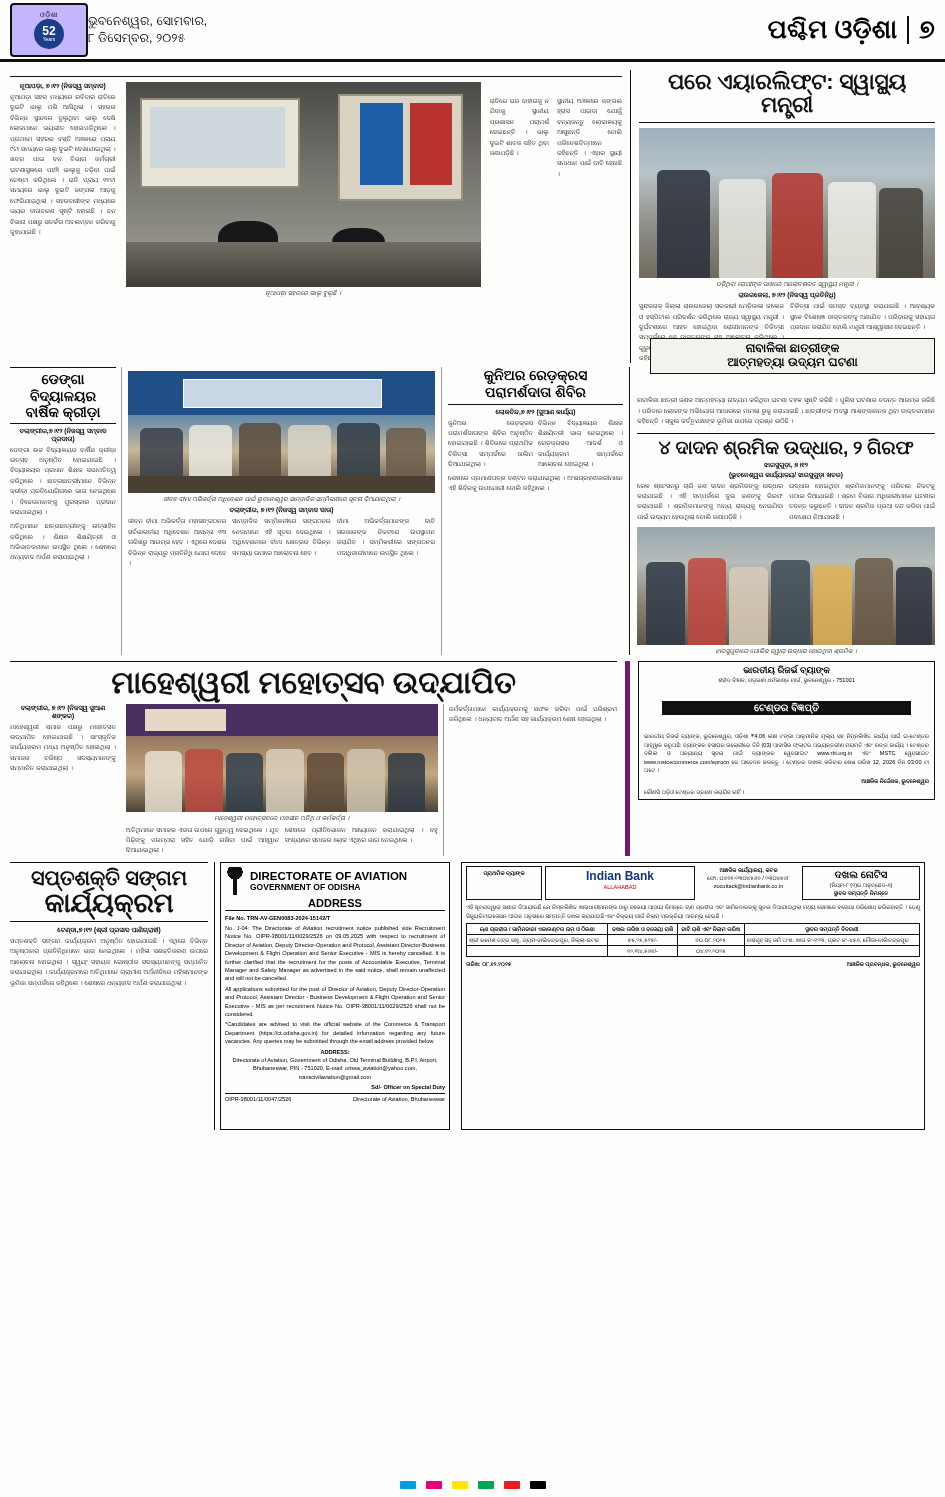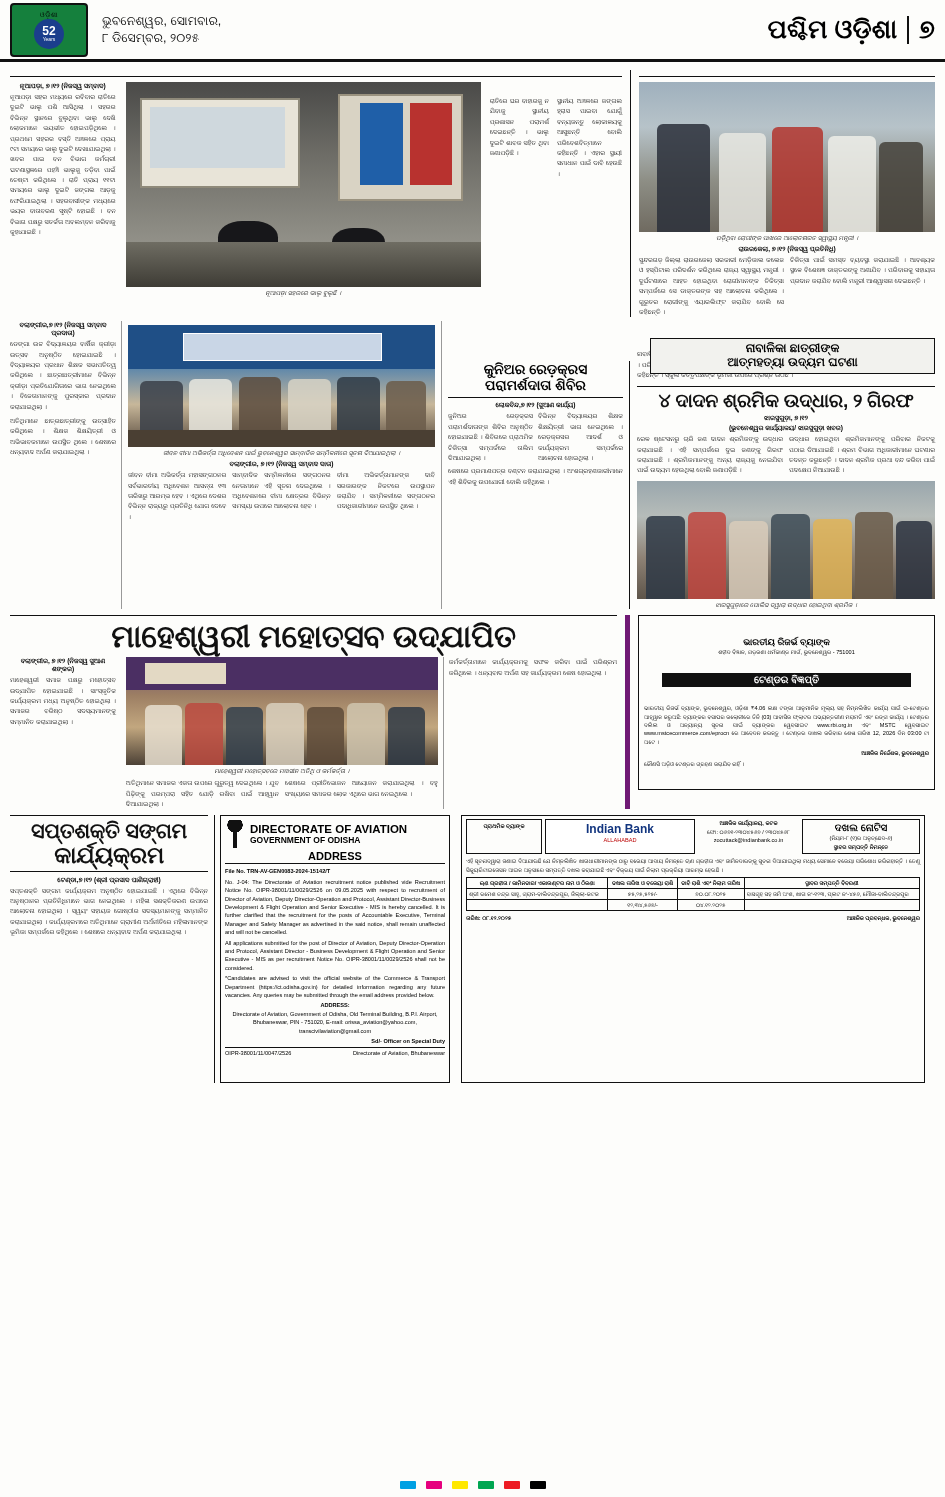--- a/index.html
+++ b/index.html
@@ -5,21 +5,21 @@
   html,body{margin:0;padding:0;background:#cfcfcf;}
   body{font-family:"Liberation Sans",sans-serif;}
   .page{
     width:945px;height:1497px;background:#fdfdfb;position:relative;overflow:hidden;
     box-sizing:border-box;padding:0;
   }
   
   .masthead{height:62px;border-bottom:3px solid #111;display:flex;align-items:center;padding:0 10px;box-sizing:border-box;}
   .logo-badge{
     width:74px;height:50px;border:2px solid #111;border-radius:4px;display:flex;flex-direction:column;
-    align-items:center;justify-content:center;background:#15803d;margin-right:14px;position:relative;
+    align-items:center;justify-content:center;background:#c4b5fd;margin-right:0;position:relative;
   }
   .logo-badge .top-od{font-size:7px;letter-spacing:.5px;}
   .logo-circle{
     width:30px;height:30px;border-radius:50%;background:#1b3e8c;color:#fff;display:flex;flex-direction:column;
     align-items:center;justify-content:center;font-size:12px;font-weight:bold;line-height:1;
   }
   .logo-circle small{font-size:5px;font-weight:normal;}
   .m-date{font-size:12.5px;line-height:1.35;color:#111;}
   .m-right{margin-left:auto;display:flex;align-items:center;gap:10px;font-weight:bold;font-size:26px;}
   .m-right .pgno{font-size:26px;}
@@ -104,20 +104,21 @@
         <div class="col" style="width:68px;padding:0 4px;">
           <div class="body-txt" style="margin-top:14px;">ରାତିରେ ଘର ବାହାରକୁ ନ ଯିବାକୁ ସ୍ଥାନୀୟ ପ୍ରଶାସନ ପରାମର୍ଶ ଦେଇଛନ୍ତି । ଭାଲୁ ଦୁଇଟି ଶାବକ ସହିତ ଥିବା ଜଣାପଡ଼ିଛି ।</div>
         </div>
         <div class="col" style="width:70px;padding-left:4px;">
           <div class="body-txt" style="margin-top:14px;">ସ୍ଥାନୀୟ ଅଞ୍ଚଳରେ ଜଙ୍ଗଲ ହ୍ରାସ ପାଇବା ଯୋଗୁଁ ବନ୍ୟଜନ୍ତୁ ଲୋକାଳୟକୁ ଆସୁଛନ୍ତି ବୋଲି ପରିବେଶବିତ୍‌ମାନେ କହିଛନ୍ତି । ଏହାର ସ୍ଥାୟୀ ସମାଧାନ ପାଇଁ ଦାବି ହେଉଛି ।</div>
         </div>
       </div>
     </div>
 
     <div style="width:305px;box-sizing:border-box;border-left:1px solid #111;padding-left:8px;">
+      <div class="headline hl-sub" style="text-align:center;">ପରେ ଏୟାରଲିଫ୍ଟ: ସ୍ୱାସ୍ଥ୍ୟ ମନ୍ତ୍ରୀ</div>
       <div style="border-bottom:1px solid #111;margin:6px 0 5px;"></div>
       <div class="photo ph-street" style="height:150px;">
         <div class="fig" style="left:6%;width:18%;height:72%;background:#2a2f3a;"></div>
         <div class="fig" style="left:27%;width:16%;height:66%;background:#e7e7e2;"></div>
         <div class="fig" style="left:45%;width:17%;height:70%;background:#b3352e;"></div>
         <div class="fig" style="left:64%;width:16%;height:64%;background:#efefe9;"></div>
         <div class="fig" style="left:81%;width:15%;height:60%;background:#44413a;"></div>
       </div>
       <div class="caption">ପଡ଼ିଥିବା ରୋଗୀଙ୍କ ପାଖରେ ଆଲୋଚନାରତ ସ୍ୱାସ୍ଥ୍ୟ ମନ୍ତ୍ରୀ ।</div>
       <div class="dateline" style="margin-top:3px;">ରାଉରକେଲା, ୭।୧୨ (ନିଜସ୍ୱ ପ୍ରତିନିଧି)</div>
@@ -131,20 +132,24 @@
   <div style="position:absolute;left:650px;top:338px;width:285px;">
     <div class="boxed" style="padding:3px 4px;background:#f2f2ee;">
       <div class="sec-title" style="font-size:12px;">ନାବାଳିକା ଛାତ୍ରୀଙ୍କ</div>
       <div class="sec-title" style="font-size:12px;">ଆତ୍ମହତ୍ୟା ଉଦ୍ୟମ ଘଟଣା</div>
     </div>
   </div>
 
   <div style="display:flex;padding:4px 10px 0 10px;box-sizing:border-box;">
 
     <div style="width:112px;box-sizing:border-box;padding-right:5px;border-right:1px solid #999;">
+      <div style="border-top:1px solid #111;border-bottom:1px solid #111;padding:3px 0;margin-bottom:3px;">
+        <div class="sec-title">ଡେଙ୍ଗା ବିଦ୍ୟାଳୟର</div>
+        <div class="sec-title">ବାର୍ଷିକ କ୍ରୀଡ଼ା</div>
+      </div>
       <div class="dateline">ବଲାଙ୍ଗୀର,୭।୧୨ (ନିଜସ୍ୱ ସମ୍ବାଦ ପ୍ରଦାତା)</div>
       <div class="body-txt">ଡେଙ୍ଗା ଉଚ୍ଚ ବିଦ୍ୟାଳୟର ବାର୍ଷିକ କ୍ରୀଡ଼ା ଉତ୍ସବ ଅନୁଷ୍ଠିତ ହୋଇଯାଇଛି । ବିଦ୍ୟାଳୟର ପ୍ରଧାନ ଶିକ୍ଷକ ସଭାପତିତ୍ୱ କରିଥିଲେ । ଛାତ୍ରଛାତ୍ରୀମାନେ ବିଭିନ୍ନ କ୍ରୀଡ଼ା ପ୍ରତିଯୋଗିତାରେ ଭାଗ ନେଇଥିଲେ । ବିଜେତାମାନଙ୍କୁ ପୁରସ୍କାର ପ୍ରଦାନ କରାଯାଇଥିଲା ।</div>
       <div class="body-txt" style="margin-top:4px;">ଅତିଥିମାନେ ଛାତ୍ରଛାତ୍ରୀଙ୍କୁ ଉତ୍ସାହିତ କରିଥିଲେ । ଶିକ୍ଷକ ଶିକ୍ଷୟିତ୍ରୀ ଓ ଅଭିଭାବକମାନେ ଉପସ୍ଥିତ ଥିଲେ । ଶେଷରେ ଧନ୍ୟବାଦ ଅର୍ପଣ କରାଯାଇଥିଲା ।</div>
     </div>
 
     <div style="width:320px;box-sizing:border-box;padding:0 6px;border-right:1px solid #999;">
       <div class="photo ph-meet" style="height:122px;margin-top:4px;">
         <div style="position:absolute;left:0;top:0;width:100%;height:36%;background:#1f4f86;"></div>
         <div style="position:absolute;left:18%;top:6%;width:64%;height:22%;background:#c9d6e6;border:1px solid #fff;"></div>
         <div class="fig" style="left:4%;width:14%;height:54%;background:#3a3f49;"></div>
@@ -157,21 +162,21 @@
       </div>
       <div class="caption">ଜୀବନ ବୀମା ଅଭିକର୍ତ୍ତା ଅଧିବେଶନ ପାଇଁ ଭୁବନେଶ୍ୱର ସାମ୍ବାଦିକ ସମ୍ମିଳନୀରେ ସୂଚନା ଦିଆଯାଇଥିଲା ।</div>
       <div class="dateline" style="margin-top:3px;">ବଲାଙ୍ଗୀର, ୭।୧୨ (ନିଜସ୍ୱ ସମ୍ବାଦ ଦାତା)</div>
       <div style="display:flex;gap:6px;">
         <div class="body-txt" style="width:33%;">ଜୀବନ ବୀମା ଅଭିକର୍ତ୍ତା ମହାସଙ୍ଗଠନର ସର୍ବଭାରତୀୟ ଅଧିବେଶନ ଆସନ୍ତା ୧୩ ତାରିଖରୁ ଆରମ୍ଭ ହେବ । ଏଥିରେ ଦେଶର ବିଭିନ୍ନ ରାଜ୍ୟରୁ ପ୍ରତିନିଧି ଯୋଗ ଦେବେ ।</div>
         <div class="body-txt" style="width:33%;">ସାମ୍ବାଦିକ ସମ୍ମିଳନୀରେ ସଙ୍ଗଠନର ନେତାମାନେ ଏହି ସୂଚନା ଦେଇଥିଲେ । ଅଧିବେଶନରେ ବୀମା କ୍ଷେତ୍ରର ବିଭିନ୍ନ ସମସ୍ୟା ଉପରେ ଆଲୋଚନା ହେବ ।</div>
         <div class="body-txt" style="width:33%;">ବୀମା ଅଭିକର୍ତ୍ତାମାନଙ୍କ ଦାବି ସରକାରଙ୍କ ନିକଟରେ ଉପସ୍ଥାପନ କରାଯିବ । ସମ୍ମିଳନୀରେ ସଙ୍ଗଠନର ପଦାଧିକାରୀମାନେ ଉପସ୍ଥିତ ଥିଲେ ।</div>
       </div>
     </div>
 
-    <div style="width:188px;box-sizing:border-box;padding:0 6px;border-right:1px solid #111;margin-top:40px;">
+    <div style="width:188px;box-sizing:border-box;padding:0 6px;border-right:1px solid #111;">
       <div class="sec-title">କୁନିଅର ରେଡ଼କ୍ରସ</div>
       <div class="sec-title">ପରାମର୍ଶଦାତା ଶିବିର</div>
       <div style="border-bottom:1px solid #111;margin:4px 0 3px;"></div>
       <div class="dateline">ଲୋକବିନ୍ଦ,୭।୧୨ (ସୁଆଣ କାର୍ଯ୍ୟ)</div>
       <div style="display:flex;gap:5px;">
         <div class="body-txt" style="width:50%;">ଜୁନିଅର ରେଡ଼କ୍ରସ ପରାମର୍ଶଦାତାଙ୍କ ଶିବିର ଅନୁଷ୍ଠିତ ହୋଇଯାଇଛି । ଶିବିରରେ ପ୍ରାଥମିକ ଚିକିତ୍ସା ସମ୍ପର୍କରେ ତାଲିମ ଦିଆଯାଇଥିଲା ।</div>
         <div class="body-txt" style="width:50%;">ବିଭିନ୍ନ ବିଦ୍ୟାଳୟର ଶିକ୍ଷକ ଶିକ୍ଷୟିତ୍ରୀ ଭାଗ ନେଇଥିଲେ । ରେଡ଼କ୍ରସର ଆଦର୍ଶ ଓ କାର୍ଯ୍ୟକ୍ରମ ସମ୍ପର୍କରେ ଆଲୋଚନା ହୋଇଥିଲା ।</div>
       </div>
       <div class="body-txt" style="margin-top:3px;">ଶେଷରେ ପ୍ରମାଣପତ୍ର ବଣ୍ଟନ କରାଯାଇଥିଲା । ଅଂଶଗ୍ରହଣକାରୀମାନେ ଏହି ଶିବିରକୁ ଉପଯୋଗୀ ବୋଲି କହିଥିଲେ ।</div>
     </div>
@@ -225,36 +230,36 @@
             <div class="body-txt" style="width:50%;">ଶେଷରେ ପ୍ରୀତିଭୋଜନ ଆୟୋଜନ କରାଯାଇଥିଲା । ବହୁ ସଂଖ୍ୟାରେ ସମାଜର ଲୋକ ଏଥିରେ ଭାଗ ନେଇଥିଲେ ।</div>
           </div>
         </div>
         <div style="width:178px;padding-left:5px;border-left:1px solid #999;">
           <div class="body-txt">କର୍ମକର୍ତ୍ତାମାନେ କାର୍ଯ୍ୟକ୍ରମକୁ ସଫଳ କରିବା ପାଇଁ ପରିଶ୍ରମ କରିଥିଲେ । ଧନ୍ୟବାଦ ଅର୍ପଣ ସହ କାର୍ଯ୍ୟକ୍ରମ ଶେଷ ହୋଇଥିଲା ।</div>
         </div>
       </div>
     </div>
 
     <div style="width:305px;box-sizing:border-box;padding-left:8px;">
-      <div class="boxed" style="padding:21px 5px;">
+      <div class="boxed" style="padding:3px 5px;">
         <div class="ad-head" style="font-size:9px;">ଭାରତୀୟ ରିଜର୍ଭ ବ୍ୟାଙ୍କ</div>
         <div class="center tiny">ଶହୀଦ ବିଜ୍ଞାନ, ଗଡ଼କଣା ଧର୍ମକାଣ୍ଡ ମାର୍ଗ, ଭୁବନେଶ୍ୱର - 751001</div>
         <div class="ad-head" style="background:#111;color:#fff;font-size:10px;margin:17px 18px;padding:1px 0;">ଟେଣ୍ଡର ବିଜ୍ଞପ୍ତି</div>
         <div class="tiny" style="text-align:justify;">ଭାରତୀୟ ରିଜର୍ଭ ବ୍ୟାଙ୍କ, ଭୁବନେଶ୍ୱର, ଓଡ଼ିଶା ₹4.06 ଲକ୍ଷ ଟଙ୍କା ଆନୁମାନିକ ମୂଲ୍ୟ ସହ ନିମ୍ନଲିଖିତ କାର୍ଯ୍ୟ ପାଇଁ ଇ-ଟେଣ୍ଡର ଆହ୍ୱାନ କରୁଅଛି: ବ୍ୟାଙ୍କର ବସାଘର କଲୋନୀରେ ତିନି (03) ଆବାସିକ ଫ୍ଲାଟର ଅଭ୍ୟନ୍ତରୀଣ ମରାମତି ଏବଂ ରଙ୍ଗ କାର୍ଯ୍ୟ । ଟେଣ୍ଡର ଦଲିଲ ଓ ଅନ୍ୟାନ୍ୟ ସୂଚନା ପାଇଁ ବ୍ୟାଙ୍କର ୱେବସାଇଟ www.rbi.org.in ଏବଂ MSTC ୱେବସାଇଟ www.mstcecommerce.com/eprocn ରେ ଆବେଦନ କରନ୍ତୁ । ଟେଣ୍ଡର ଦାଖଲ କରିବାର ଶେଷ ତାରିଖ 12, 2026 ଦିନ 03:00 ଟା ଅଟେ ।</div>
         <div class="tiny b" style="text-align:right;margin-top:3px;">ଆଞ୍ଚଳିକ ନିର୍ଦ୍ଦେଶକ, ଭୁବନେଶ୍ୱର</div>
         <div class="tiny" style="margin-top:2px;">କୌଣସି ଅଡ଼ିଓ ଟେଣ୍ଡର ଗ୍ରହଣ କରାଯିବ ନାହିଁ ।</div>
       </div>
     </div>
   </div>
 
   <div style="display:flex;padding:6px 10px 0 10px;box-sizing:border-box;">
 
     <div style="width:205px;box-sizing:border-box;padding-right:6px;border-right:1px solid #111;">
       <div class="headline" style="font-size:21px;text-align:center;border-top:1px solid #111;padding-top:4px;">ସପ୍ତଶକ୍ତି ସଙ୍ଗମ</div>
-      <div class="headline" style="font-size:23px;text-align:center;">କାର୍ଯ୍ୟକ୍ରମ</div>
+      <div class="headline" style="font-size:27px;text-align:center;">କାର୍ଯ୍ୟକ୍ରମ</div>
       <div style="border-bottom:1px solid #111;margin:4px 0;"></div>
       <div class="dateline">ଟେଣ୍ଡା,୭।୧୨ (ଶ୍ରୀ ପ୍ରସାଦ ପାଣିଗ୍ରାହୀ)</div>
       <div class="body-txt">ସପ୍ତଶକ୍ତି ସଙ୍ଗମ କାର୍ଯ୍ୟକ୍ରମ ଅନୁଷ୍ଠିତ ହୋଇଯାଇଛି । ଏଥିରେ ବିଭିନ୍ନ ଅନୁଷ୍ଠାନର ପ୍ରତିନିଧିମାନେ ଭାଗ ନେଇଥିଲେ । ମହିଳା ସଶକ୍ତିକରଣ ଉପରେ ଆଲୋଚନା ହୋଇଥିଲା । ସ୍ୱୟଂ ସହାୟକ ଗୋଷ୍ଠୀର ସଦସ୍ୟମାନଙ୍କୁ ସମ୍ମାନିତ କରାଯାଇଥିଲା । କାର୍ଯ୍ୟକ୍ରମରେ ଅତିଥିମାନେ ଗ୍ରାମୀଣ ଅର୍ଥନୀତିରେ ମହିଳାମାନଙ୍କ ଭୂମିକା ସମ୍ପର୍କରେ କହିଥିଲେ । ଶେଷରେ ଧନ୍ୟବାଦ ଅର୍ପଣ କରାଯାଇଥିଲା ।</div>
     </div>
 
     <div style="width:240px;box-sizing:border-box;padding:0 5px;">
       <div class="boxed" style="padding:4px;height:268px;overflow:hidden;">
         <div style="display:flex;align-items:center;gap:5px;">
           <div style="width:20px;height:28px;flex:none;background:
             radial-gradient(circle at 50% 18%, #111 30%, transparent 31%),

